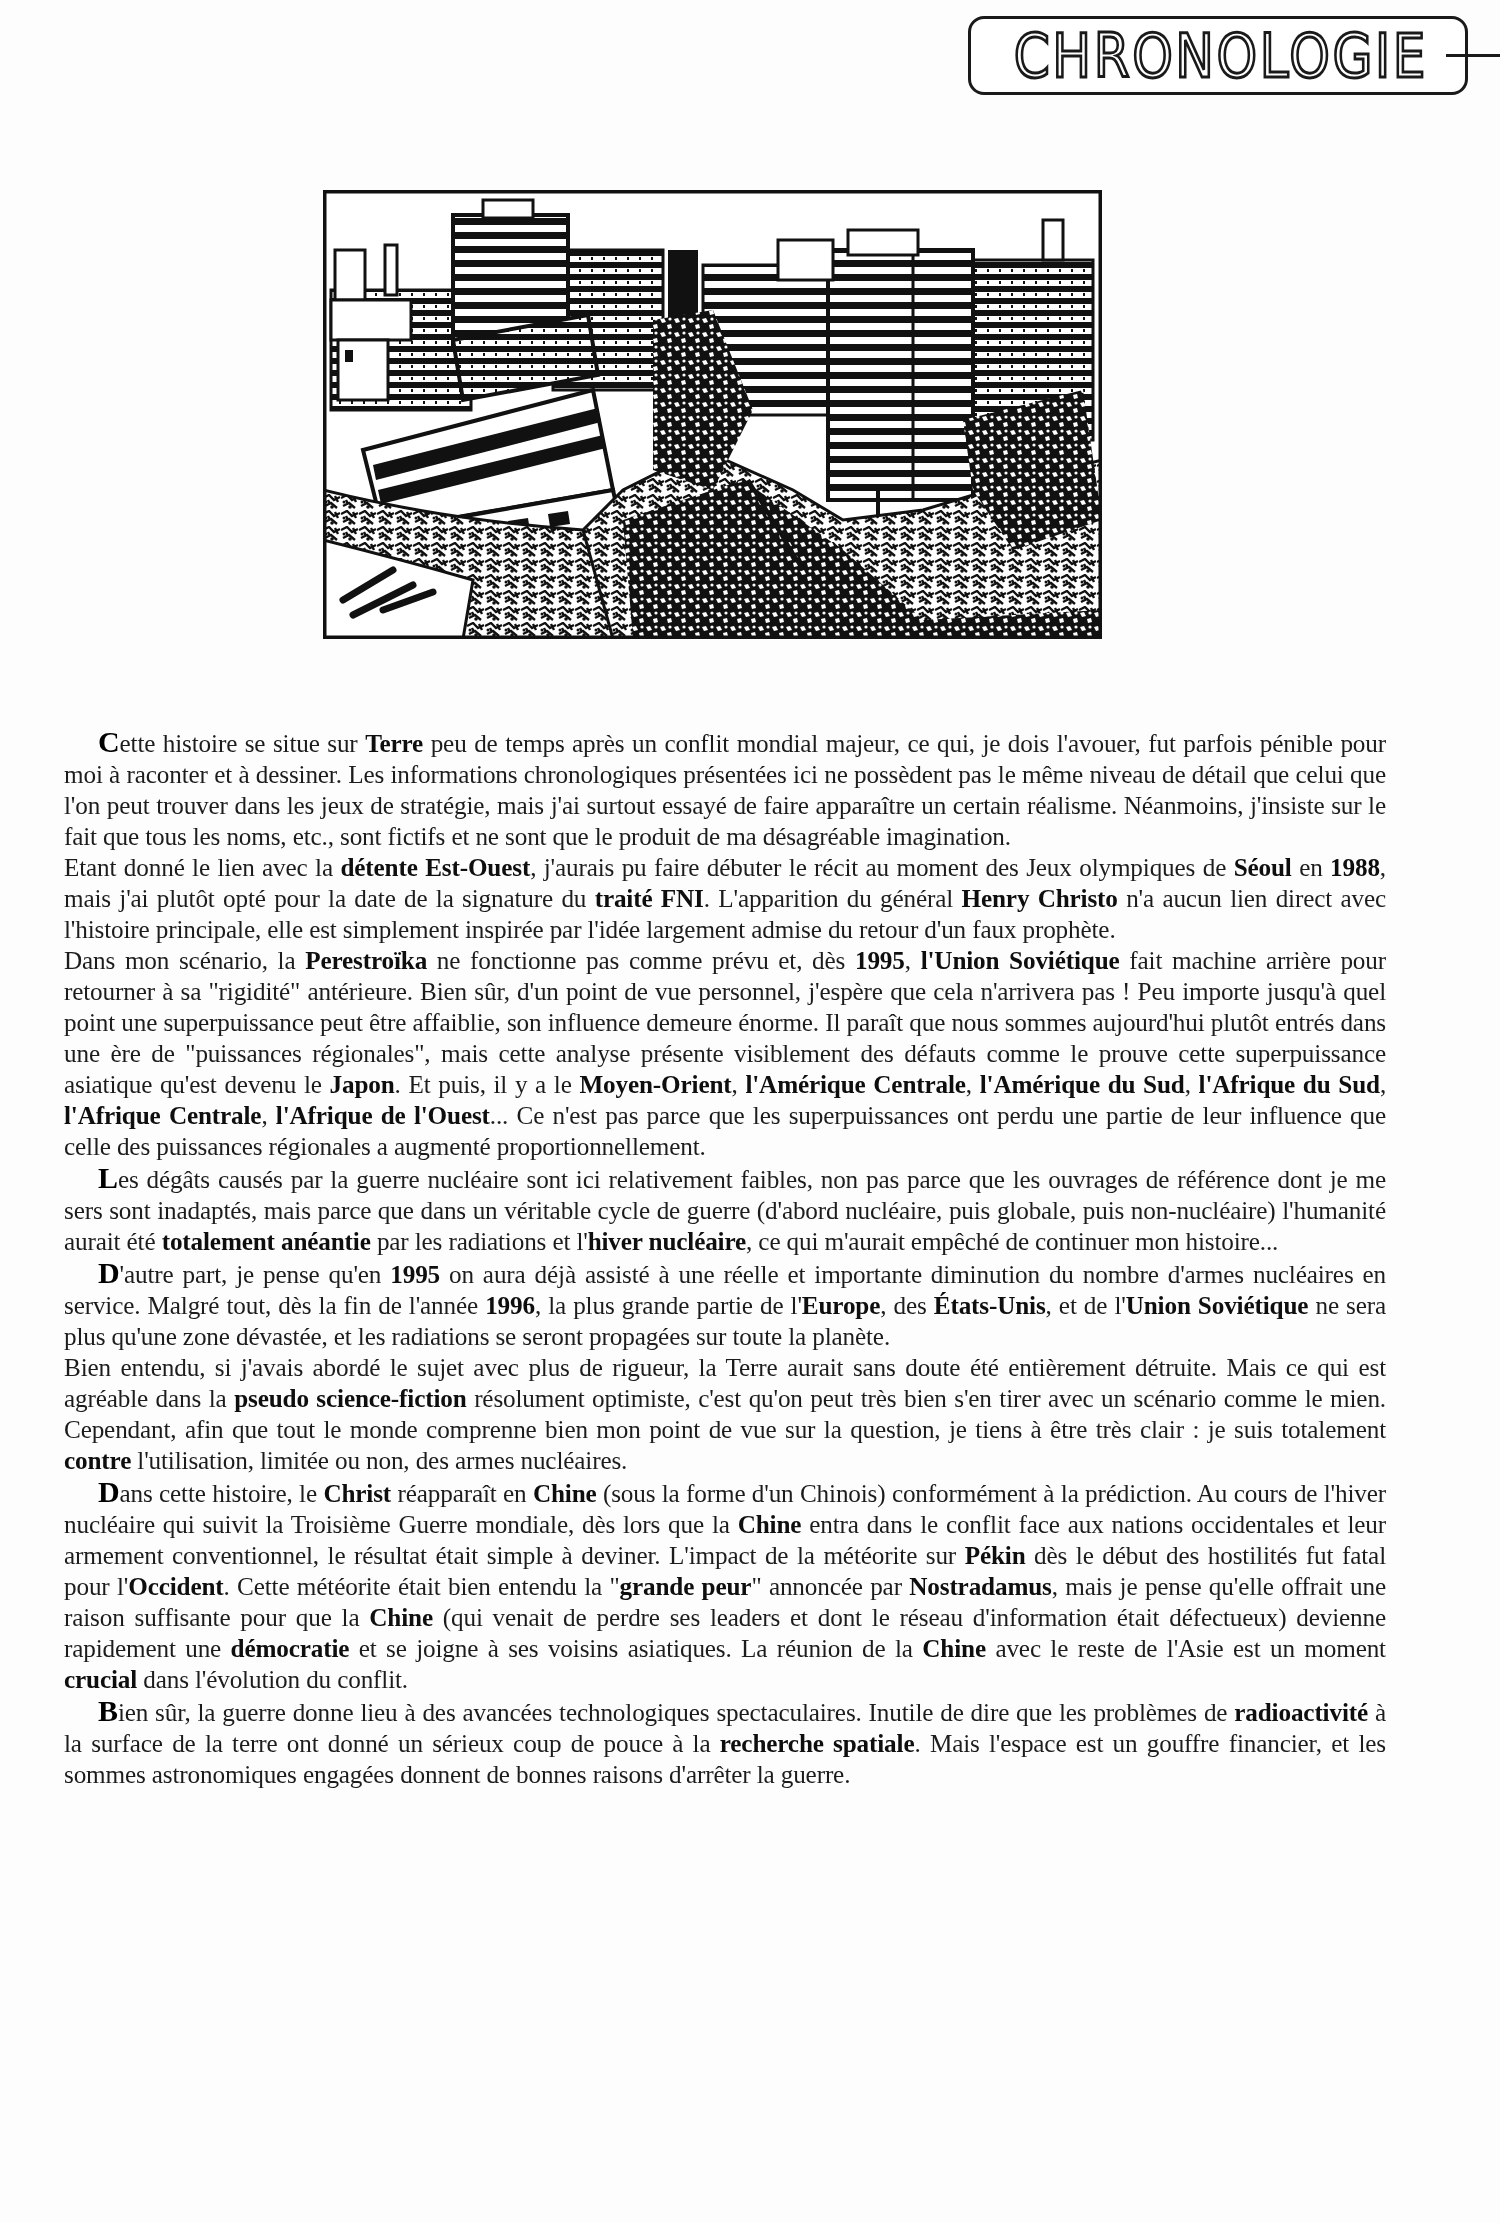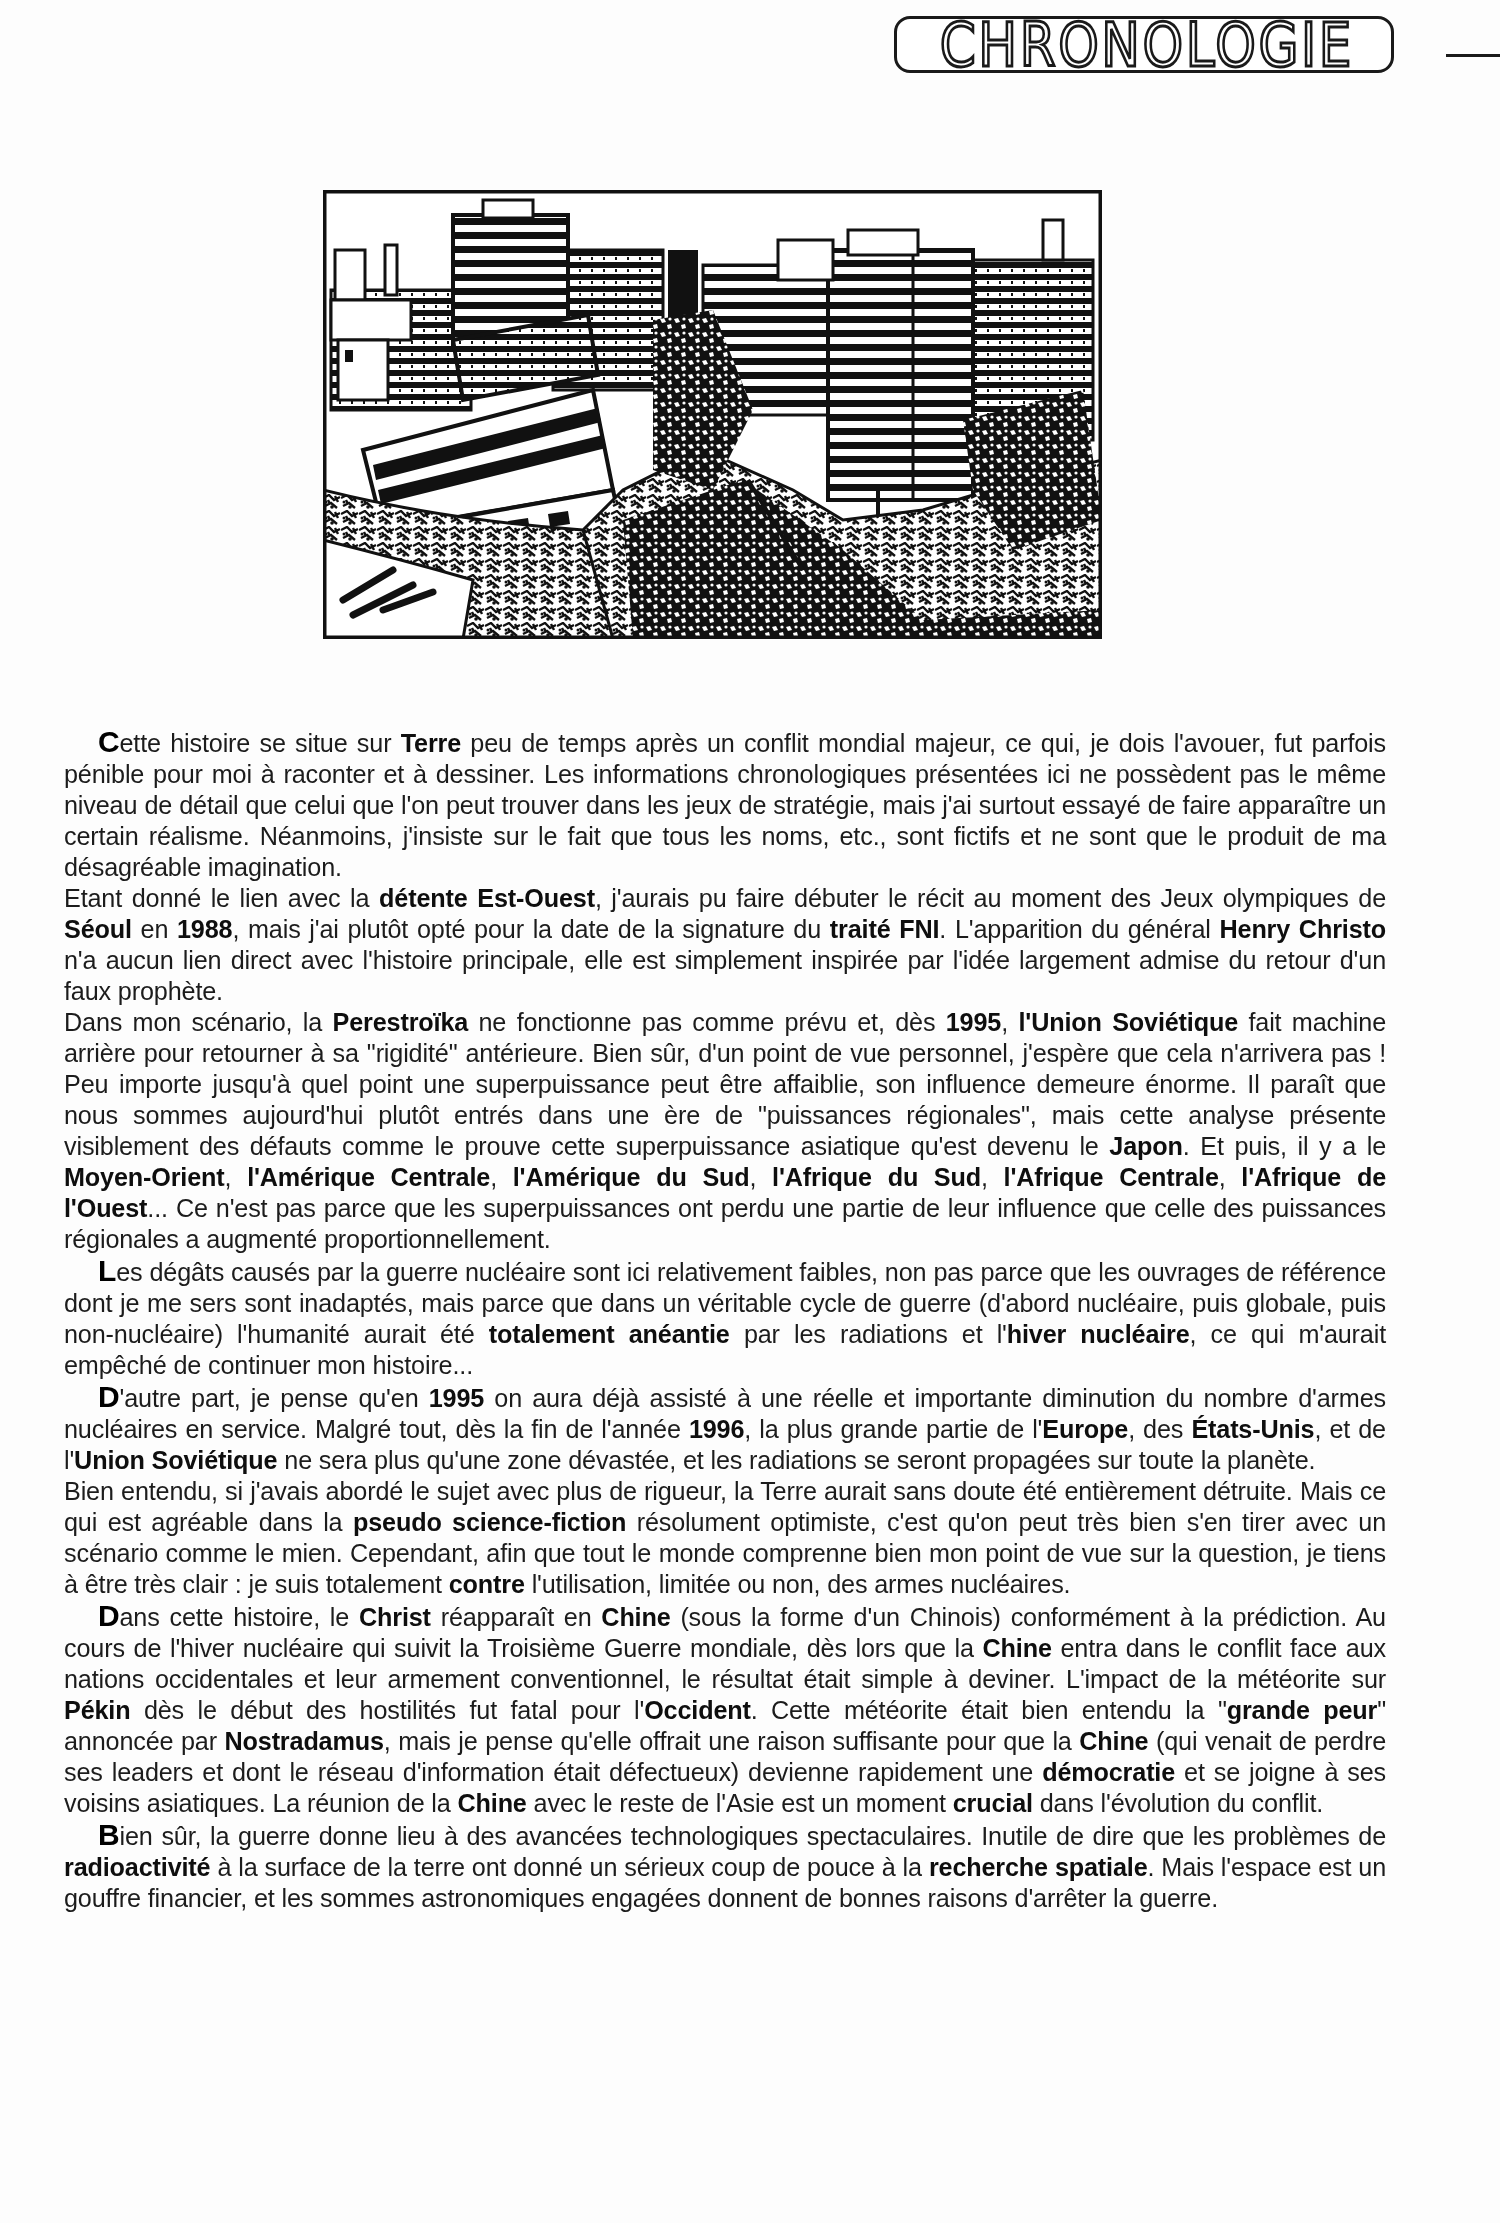--- a/index.html
+++ b/index.html
@@ -12,24 +12,24 @@
       height: 2223px;
       position: relative;
       overflow: hidden;
       background: #fdfdfd;
       color: #151515;
       font-family: "Liberation Sans", "DejaVu Sans", sans-serif;
     }
     
     .heading-box {
       position: absolute;
-      left: 894px;
+      left: 968px;
       top: 16px;
       width: 500px;
-      height: 57px;
+      height: 79px;
       border: 3px solid #1a1a1a;
       border-radius: 16px;
       box-sizing: border-box;
       display: flex;
       align-items: center;
       justify-content: center;
       background: #ffffff;
       text-align: right;
     }
     .heading-text {
@@ -65,21 +65,21 @@
       height: 100%;
       display: block;
     }
 
     
     .body-text {
       position: absolute;
       left: 64px;
       top: 726px;
       width: 1322px;
-      font-family: Liberation Sans, sans-serif;
+      font-family: Liberation Serif, serif;
       font-size: 25.2px;
       line-height: 31px;
       color: #1c1c1c;
       text-align: justify;
       letter-spacing: -0.15px;
     }
     .para {
       margin: 0;
       text-indent: 0;
     }

